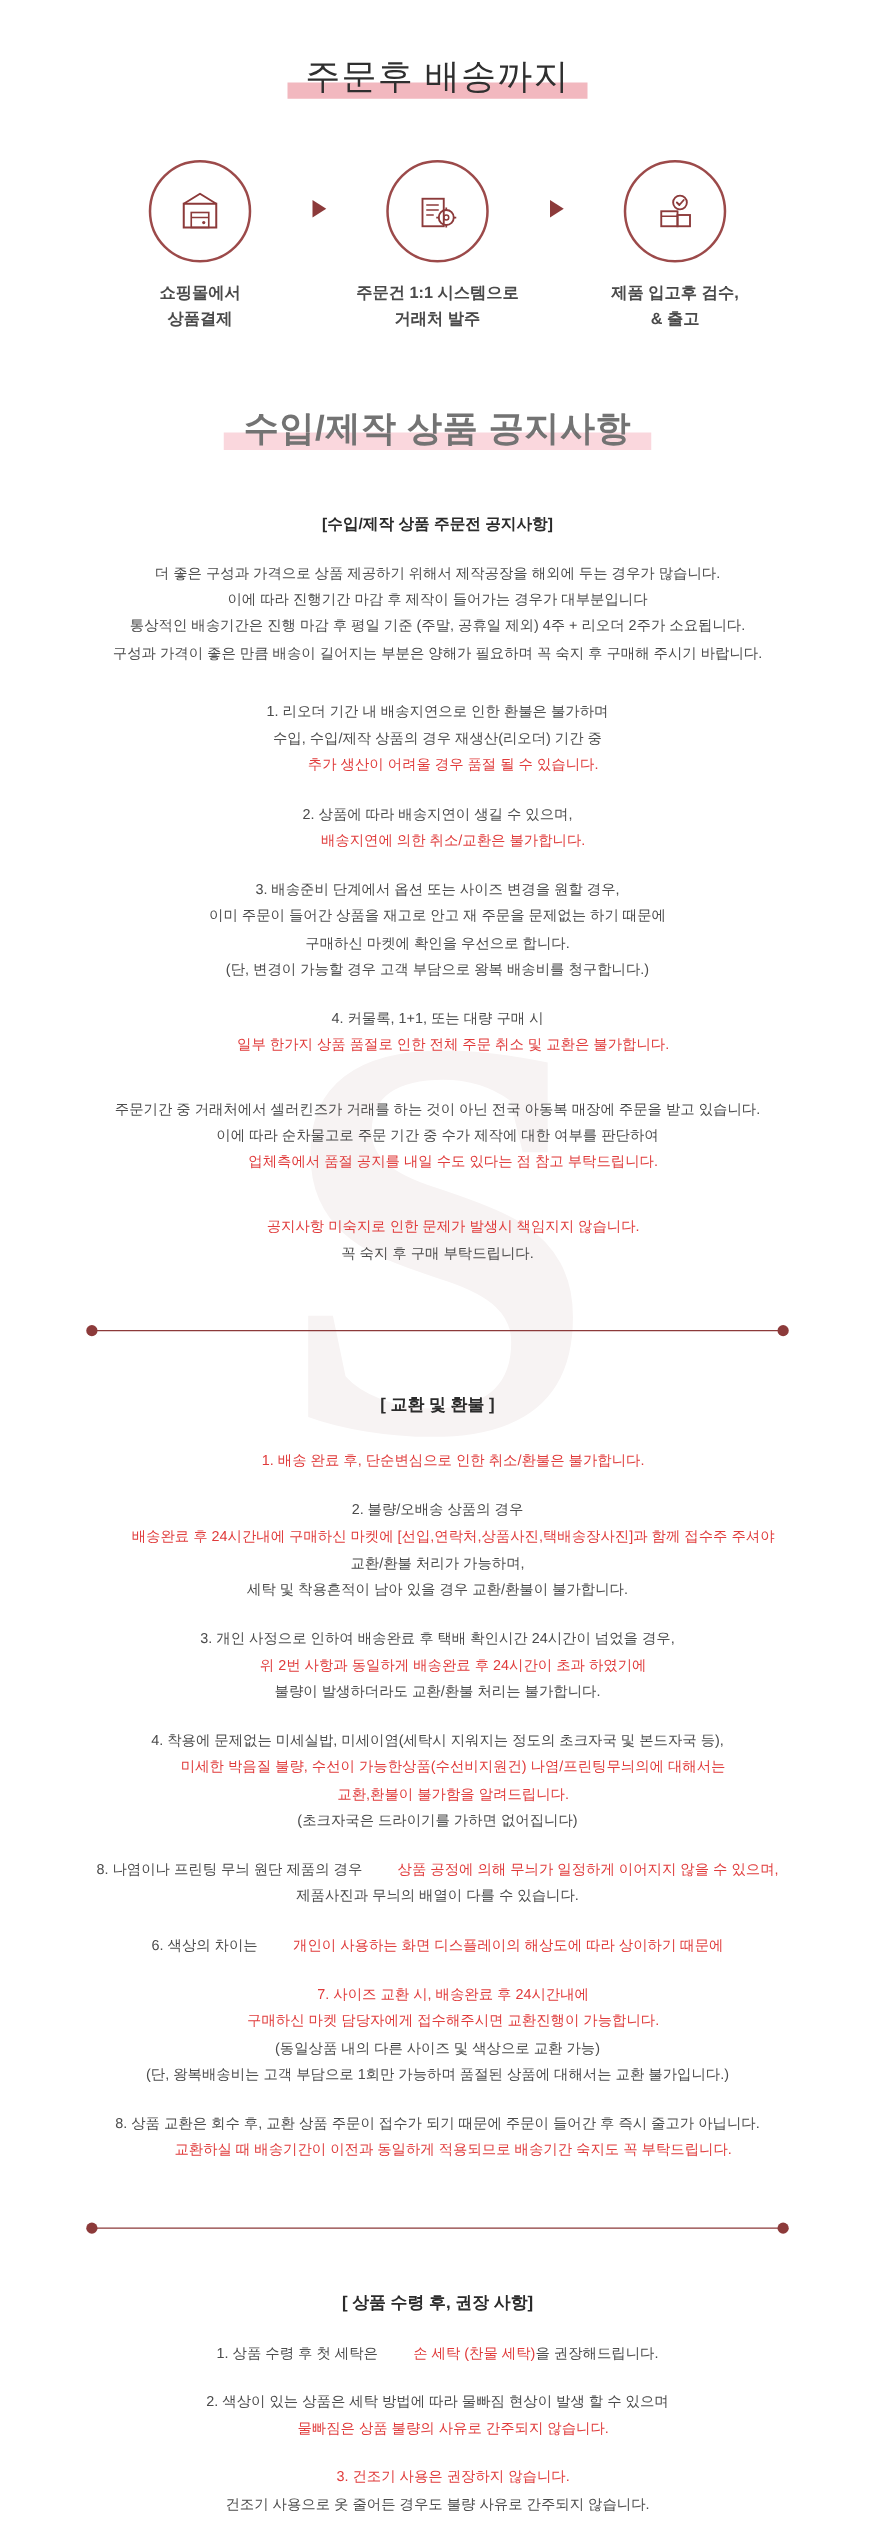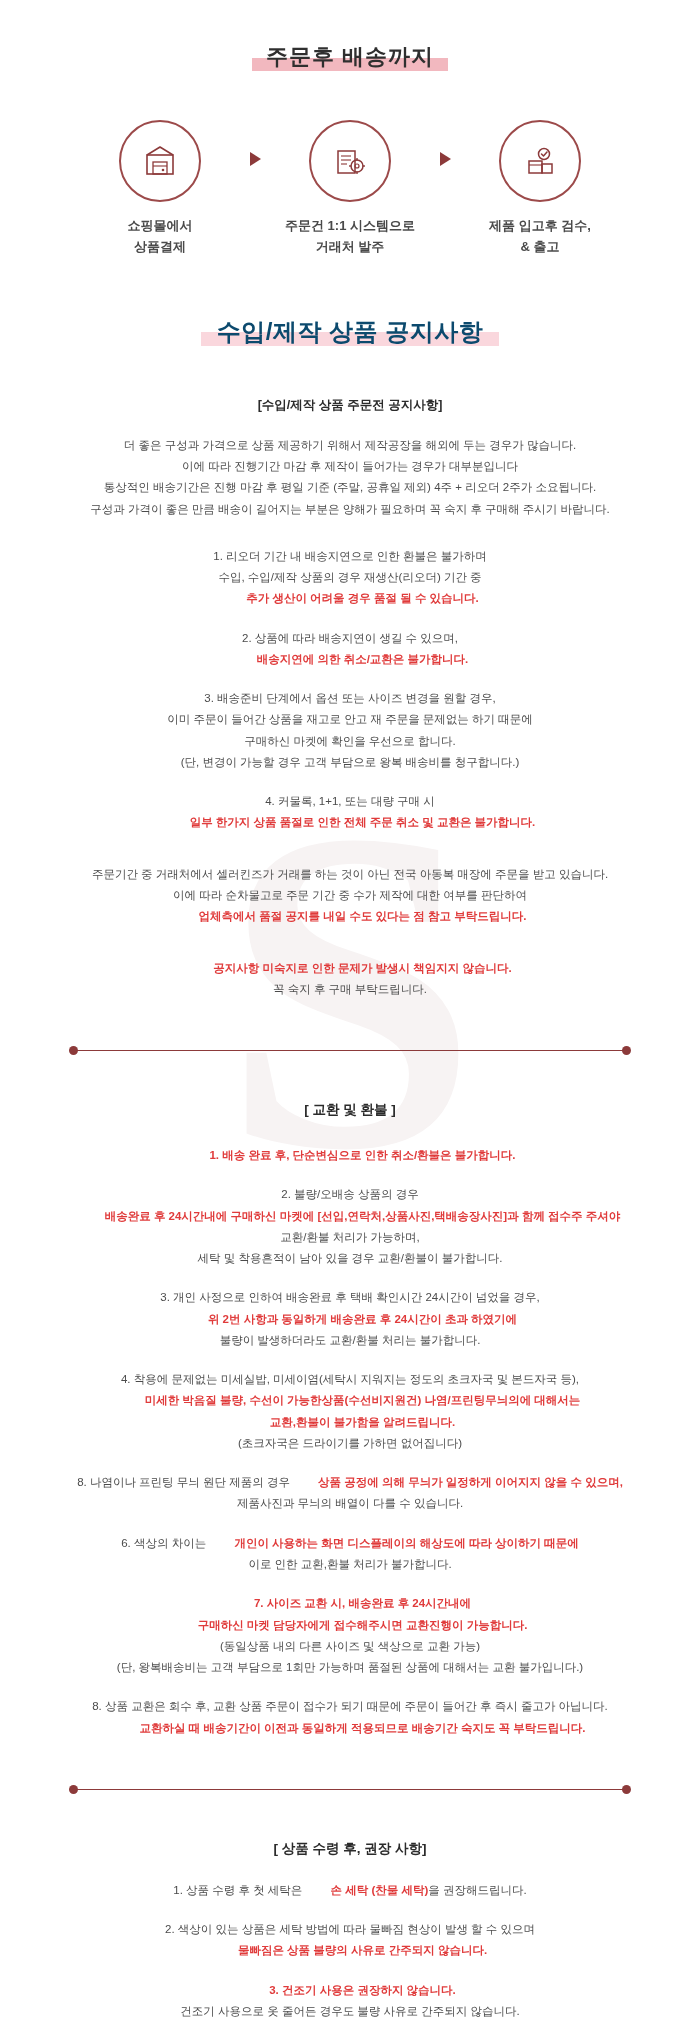--- a/index.html
+++ b/index.html
@@ -40,22 +40,22 @@
   }
 
   
   .top-banner {
     text-align: center;
     padding-top: 40px;
   }
   .banner-title {
     display: inline-block;
     position: relative;
-    font-size: 22px;
-    font-weight: bold;
+    font-size: 28px;
+    font-weight: normal;
     letter-spacing: 1px;
     color: #2f2f2f;
     padding: 2px 14px 0 14px;
   }
   .banner-title .hl {
     position: absolute;
     left: 0;
     right: 0;
     bottom: 1px;
     height: 13px;
@@ -109,23 +109,23 @@
   }
 
   
   .pink-heading-wrap {
     text-align: center;
     margin-top: 58px;
   }
   .pink-heading {
     display: inline-block;
     position: relative;
-    font-size: 24px;
-    font-weight: bold;
-    color: #0c4a6e;
+    font-size: 28px;
+    font-weight: bold;
+    color: #737373;
     padding: 0 16px;
     letter-spacing: 0.5px;
   }
   .pink-heading .hl {
     position: absolute;
     left: 0; right: 0; bottom: 2px;
     height: 14px;
     background: #fad7dd;
     z-index: -1;
   }
@@ -141,21 +141,21 @@
     font-weight: bold;
     color: #2b2b2b;
     font-size: 12.5px;
   }
   .m-top-46 { margin-top: 46px; }
   .m-top-30 { margin-top: 30px; }
   .m-top-26 { margin-top: 26px; }
   .m-top-22 { margin-top: 22px; }
   .m-top-18 { margin-top: 18px; }
 
-  .red { color: #e03b3b; font-weight: bold; padding-left: 25px; }
+  .red { color: #e03b3b; font-weight: normal; padding-left: 25px; }
 
   
   .divider {
     position: relative;
     width: 560px;
     margin: 46px auto;
     height: 9px;
   }
   .divider .line {
     position: absolute;
@@ -349,21 +349,20 @@
         <span class="red">상품 공정에 의해 무늬가 일정하게 이어지지 않을 수 있으며,</span>
       </div>
       <div>제품사진과 무늬의 배열이 다를 수 있습니다.</div>
     </div>
 
     <div class="block m-top-18">
       <div>
         <span>6. 색상의 차이는</span>
         <span class="red">개인이 사용하는 화면 디스플레이의 해상도에 따라 상이하기 때문에</span>
       </div>
-      <div>이로 인한 교환,환불 처리가 불가합니다.</div>
     </div>
 
     <div class="block m-top-18">
       <div class="red">7. 사이즈 교환 시, 배송완료 후 24시간내에</div>
       <div class="red">구매하신 마켓 담당자에게 접수해주시면 교환진행이 가능합니다.</div>
       <div>(동일상품 내의 다른 사이즈 및 색상으로 교환 가능)</div>
       <div>(단, 왕복배송비는 고객 부담으로 1회만 가능하며 품절된 상품에 대해서는 교환 불가입니다.)</div>
     </div>
 
     <div class="block m-top-18">

